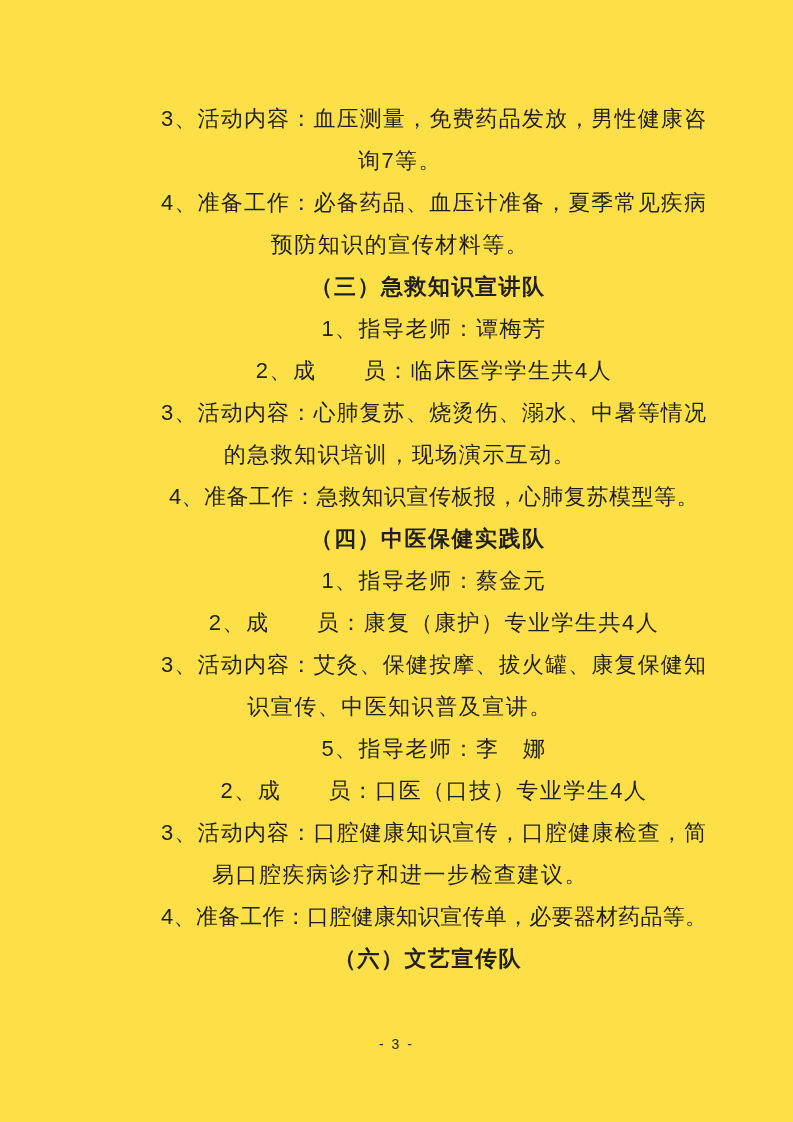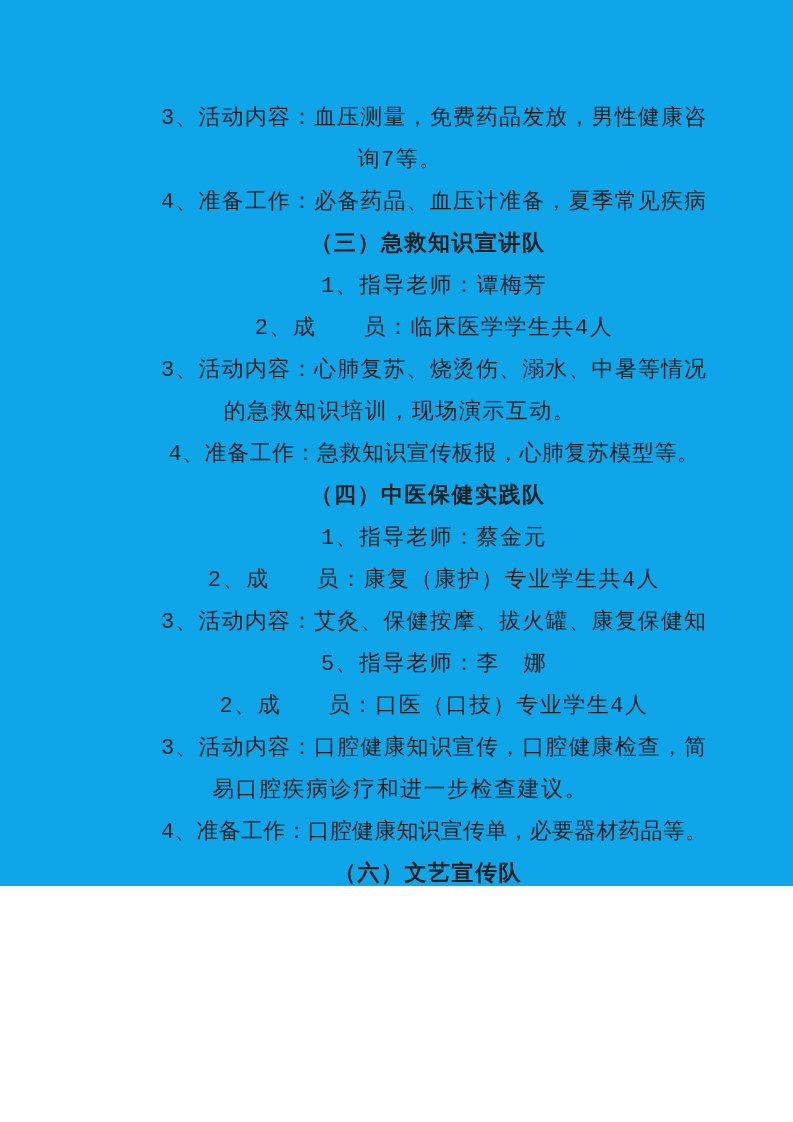--- a/index.html
+++ b/index.html
@@ -3,24 +3,24 @@
 <meta charset="utf-8">
 <style>
   html, body {
     margin: 0;
     padding: 0;
     background: #ffffff;
   }
   .page {
     position: relative;
     width: 793px;
-    height: 886px;
-    background: #0ea5e9;
+    height: 1122px;
+    background: #fde047;
     overflow: hidden;
-    font-family: Liberation Mono, monospace;
+    font-family: Liberation Sans, sans-serif;
     color: #1f1f1f;
   }
   .content {
     position: absolute;
     left: 93px;
     top: 98px;
     width: 614px;
   }
   .line {
     font-size: 22px;
@@ -63,30 +63,32 @@
   }
 </style>
 </head>
 <body>
 
 <div class="page">
   <div class="content">
     <div class="line indent justify">3、活动内容：血压测量，免费药品发放，男性健康咨</div>
     <div class="line">询7等。</div>
     <div class="line indent justify">4、准备工作：必备药品、血压计准备，夏季常见疾病</div>
+    <div class="line">预防知识的宣传材料等。</div>
     <div class="line heading">（三）急救知识宣讲队</div>
     <div class="line indent">1、指导老师：谭梅芳</div>
     <div class="line indent">2、成　　员：临床医学学生共4人</div>
     <div class="line indent justify">3、活动内容：心肺复苏、烧烫伤、溺水、中暑等情况</div>
     <div class="line">的急救知识培训，现场演示互动。</div>
     <div class="line indent snug">4、准备工作：急救知识宣传板报，心肺复苏模型等。</div>
     <div class="line heading">（四）中医保健实践队</div>
     <div class="line indent">1、指导老师：蔡金元</div>
     <div class="line indent">2、成　　员：康复（康护）专业学生共4人</div>
     <div class="line indent justify">3、活动内容：艾灸、保健按摩、拔火罐、康复保健知</div>
+    <div class="line">识宣传、中医知识普及宣讲。</div>
     <div class="line indent">5、指导老师：李　娜</div>
     <div class="line indent">2、成　　员：口医（口技）专业学生4人</div>
     <div class="line indent justify">3、活动内容：口腔健康知识宣传，口腔健康检查，简</div>
     <div class="line">易口腔疾病诊疗和进一步检查建议。</div>
     <div class="line indent justify tight">4、准备工作：口腔健康知识宣传单，必要器材药品等。</div>
     <div class="line heading">（六）文艺宣传队</div>
   </div>
 
   <div class="page-number">- 3 -</div>
 </div>

